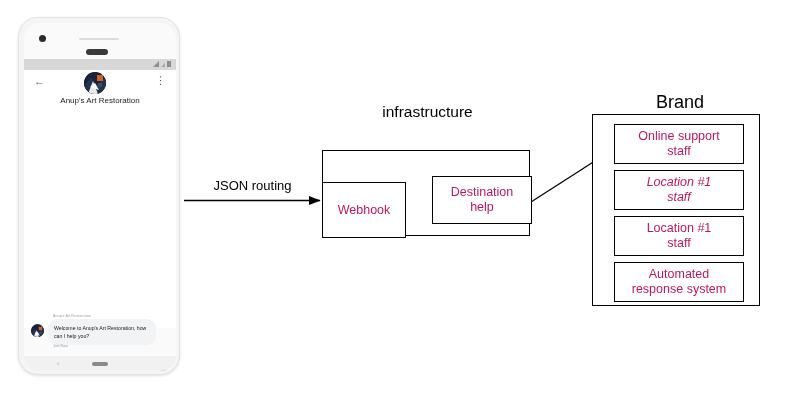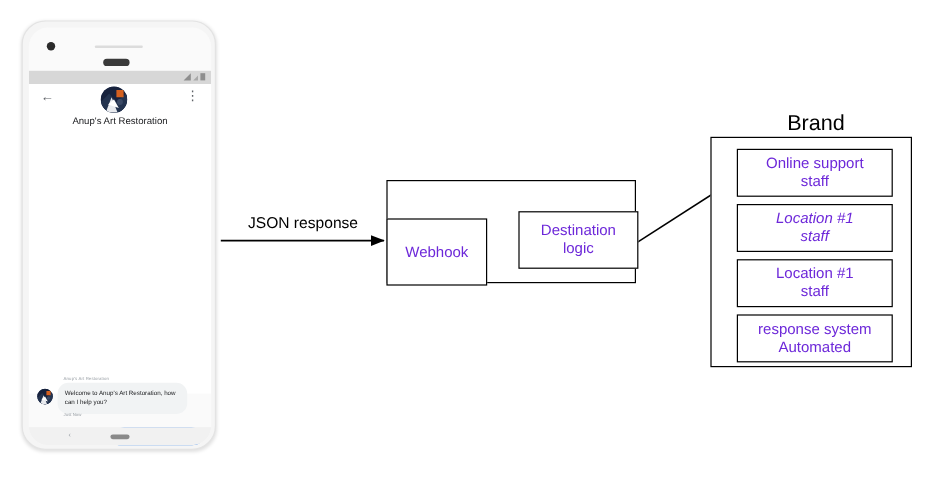--- a/index.html
+++ b/index.html
@@ -233,21 +233,21 @@
     line-height: 1.18;
   }
   .box {
     position: absolute;
     background: #ffffff;
     box-sizing: border-box;
     display: flex;
     align-items: center;
     justify-content: center;
     text-align: center;
-    color: #6d28d9;
+    color: #be185d;
     line-height: 1.2;
   }
 
   .outer-box {
     left: 322px;
     top: 150px;
     width: 208px;
     height: 86px;
     border: 1.3px solid #000000;
   }
@@ -389,35 +389,36 @@
       </marker>
     </defs>
 
     <line x1="184" y1="200.5" x2="320" y2="200.5" stroke="#000000" stroke-width="1.3" marker-end="url(#ah)"></line>
 
     <line x1="406" y1="200.5" x2="430" y2="200.5" stroke="#000000" stroke-width="1.3" marker-end="url(#ah)"></line>
 
     <line x1="531" y1="202" x2="612" y2="150" stroke="#000000" stroke-width="1.3" marker-end="url(#ah)"></line>
   </svg>
 
-  <div class="lbl json-label">JSON response</div>
+  <div class="lbl json-label">JSON routing</div>
 
   <div class="lbl routing-title">
+    <div>infrastructure</div>
   </div>
 
   <div class="box outer-box"></div>
 
   <div class="box box-webhook">
     <span>Webhook</span>
   </div>
 
   <div class="box box-destination">
     <div>
       <div>Destination</div>
-      <div>logic</div>
+      <div>help</div>
     </div>
   </div>
 
   <div class="lbl brand-title">Brand</div>
   <div class="box brand-outer"></div>
 
   <div class="box brand-item bi0">
     <div>
       <div>Online support</div>
       <div>staff</div>
@@ -430,18 +431,18 @@
     </div>
   </div>
   <div class="box brand-item bi2">
     <div>
       <div>Location #1</div>
       <div>staff</div>
     </div>
   </div>
   <div class="box brand-item bi3">
     <div>
+      <div>Automated</div>
       <div>response system</div>
-      <div>Automated</div>
     </div>
   </div>
 
 </div>
 
 </body></html>

